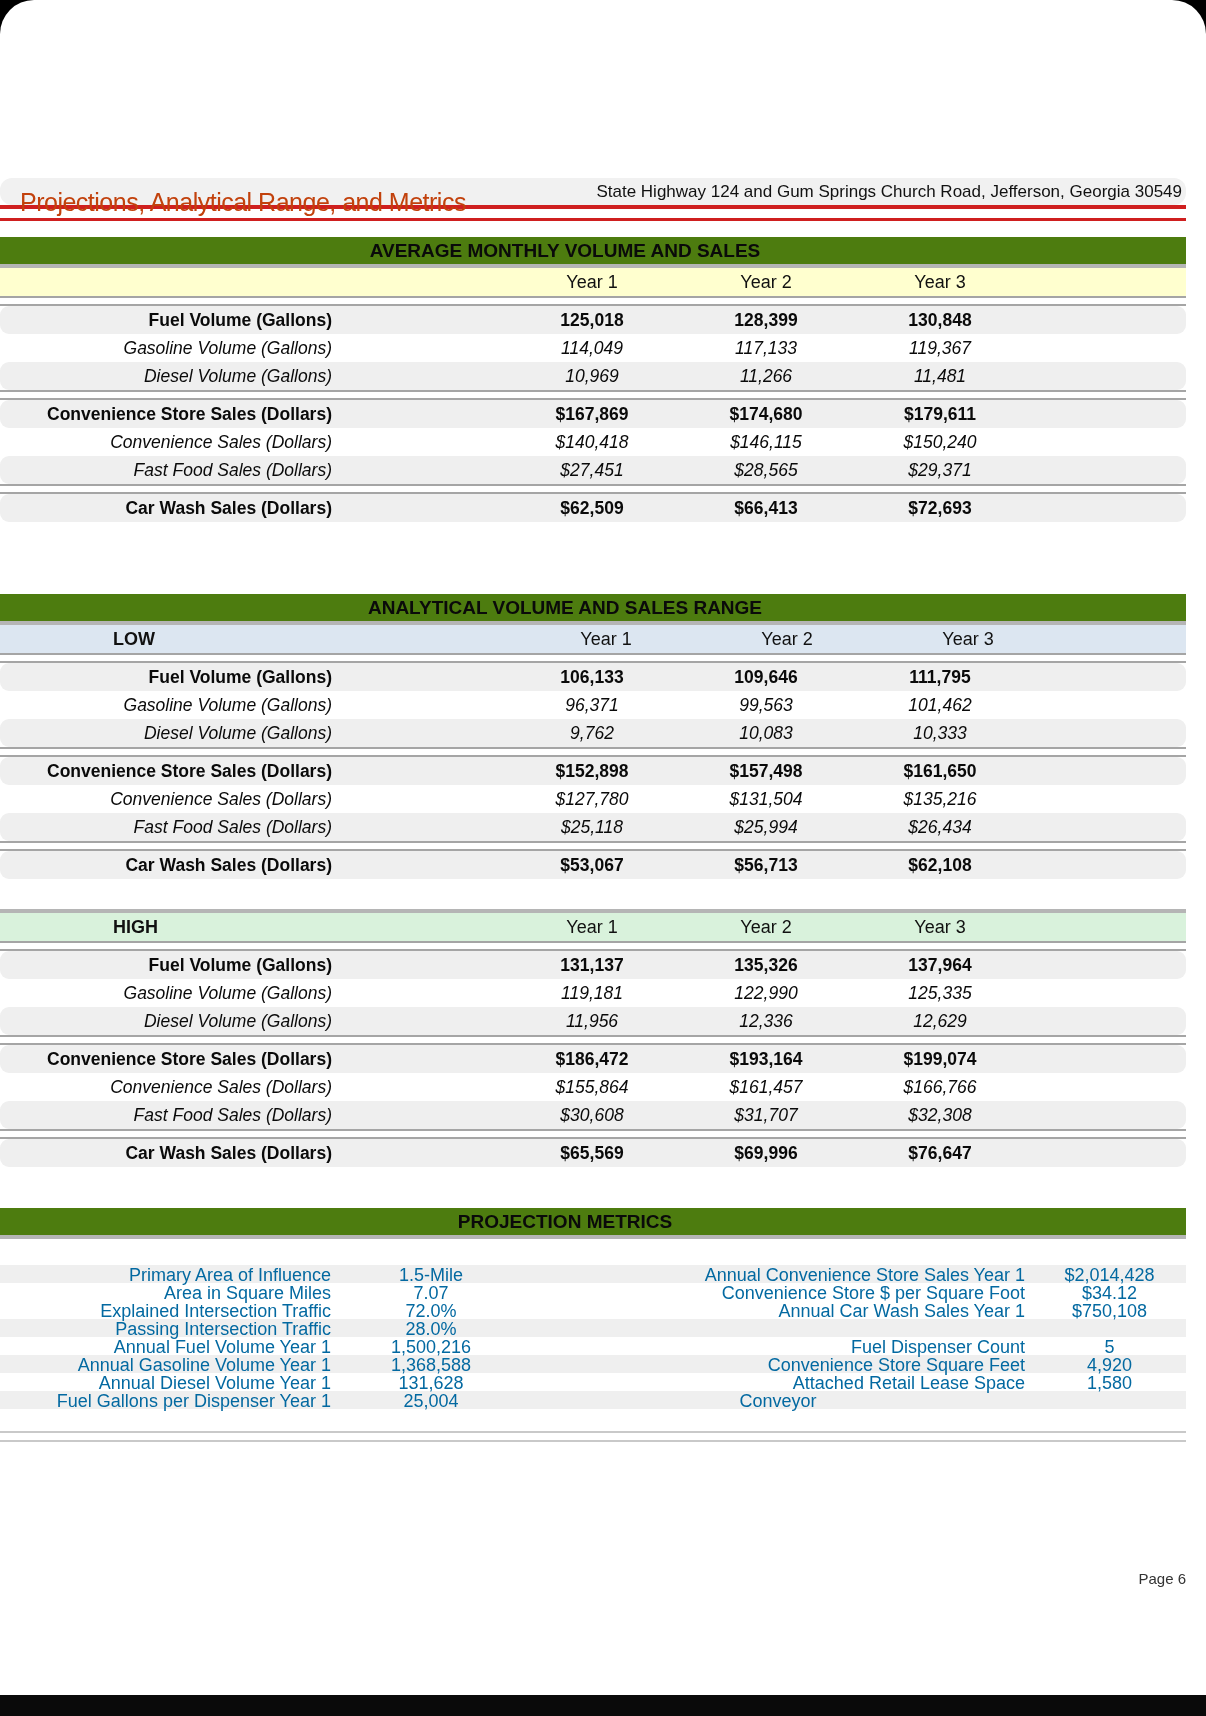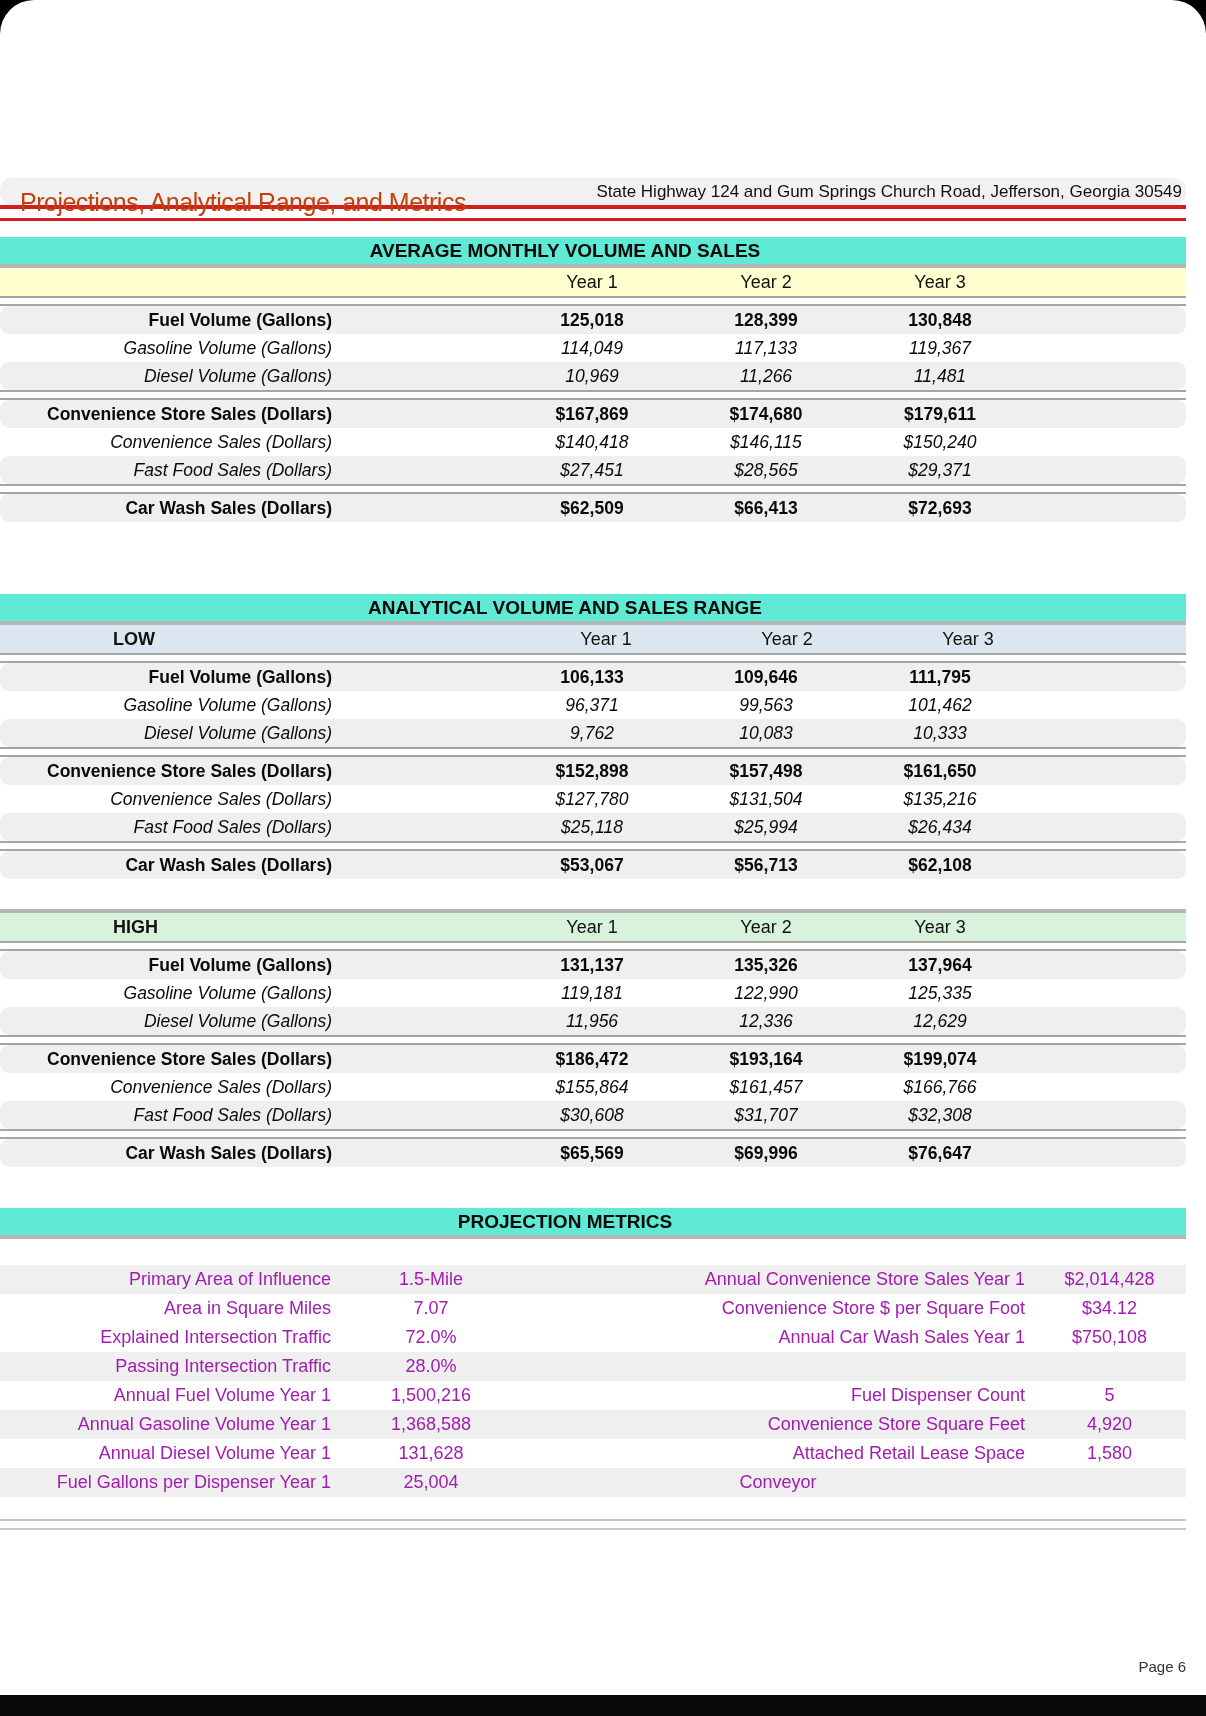--- a/index.html
+++ b/index.html
@@ -2,21 +2,21 @@
 <html><head>
 <meta charset="utf-8">
 <style>
   html,body{margin:0;padding:0;background:#000;}
   body{width:1206px;height:1716px;overflow:hidden;font-family:"Liberation Sans",sans-serif;}
   .page{position:relative;width:1206px;height:1716px;background:#fff;border-radius:34px 34px 0 0;overflow:hidden;}
   .content{position:relative;width:1186px;}
   .doc-title{position:absolute;top:10px;left:20px;font-size:25px;color:#c2410c;letter-spacing:-0.5px;white-space:nowrap;}
   .address-band{margin-top:178px;height:27px;background:#f1f1f1;display:flex;align-items:center;justify-content:flex-end;padding-right:4px;box-sizing:border-box;font-size:17px;color:#111;border-radius:12px;}
   .red-line{height:9px;border-top:4px solid #cf1f1f;border-bottom:3px solid #cf1f1f;background:#fff;}
-  .sec-head{height:27px;background:#5eead4;display:flex;align-items:center;}
+  .sec-head{height:27px;background:#4d7c0f;display:flex;align-items:center;}
   .sec-title{width:1130px;text-align:center;font-weight:700;font-size:19px;color:#0a0a0a;}
   .thick-line{height:4px;background:#b5b5b5;}
   .double-line{height:6px;background:#fff;border-top:2px solid #a5a5a5;border-bottom:2px solid #a5a5a5;box-sizing:content-box;}
   .grid{display:grid;grid-template-columns:340px 165px 174px 174px 174px 1fr;align-items:center;}
   .col-band{height:28px;font-size:18px;color:#111;}
   .band-yellow{background:#ffffcf;}
   .band-blue{background:#dce6f1;gap:7px;}
   .band-green{background:#d9f2dc;}
   .band-label{grid-column:1;font-weight:700;font-size:18px;text-align:left;padding-left:113px;}
   .cell.val{text-align:center;}
@@ -25,21 +25,21 @@
   .t-row .lbl{grid-column:1;text-align:right;padding-right:8px;white-space:nowrap;}
   .t-row.grey{background:#efefef;border-radius:9px;}
   .t-row.white{background:#fff;}
   .t-row.bold{font-weight:700;}
   .t-row.italic{font-style:italic;}
   .sec-0{margin-top:16px;}
   .sec-1{margin-top:72px;}
   .sec-2{margin-top:30px;}
   .metrics{margin-top:41px;}
   .m-grid{display:grid;grid-template-columns:339px 184px 510px 153px;align-items:center;}
-  .m-row{height:29px;font-size:18px;color:#a21caf;}
+  .m-row{height:18px;font-size:18px;color:#0369a1;}
   .m-row.grey{background:#efefef;}
   .m-row.white{background:#fff;}
   .m-lbl{text-align:right;padding-right:8px;white-space:nowrap;}
   .m-val{text-align:center;}
   .m-first{margin-top:26px;}
   .bottom-divider{margin-top:22px;height:7px;background:#fff;border-top:2px solid #c9c9c9;border-bottom:2px solid #c9c9c9;}
   .page-number{margin-top:128px;text-align:right;font-size:15px;color:#333;padding-right:0;}
   .bottom-bar{position:absolute;left:0;right:0;bottom:0;height:21px;background:#0a0a0a;}
 </style>
 </head>

